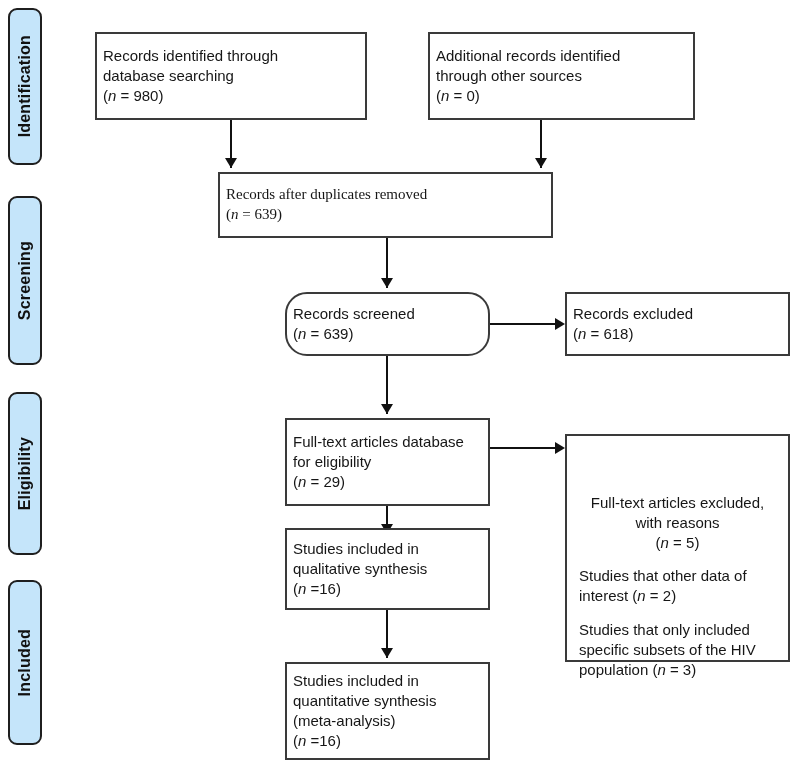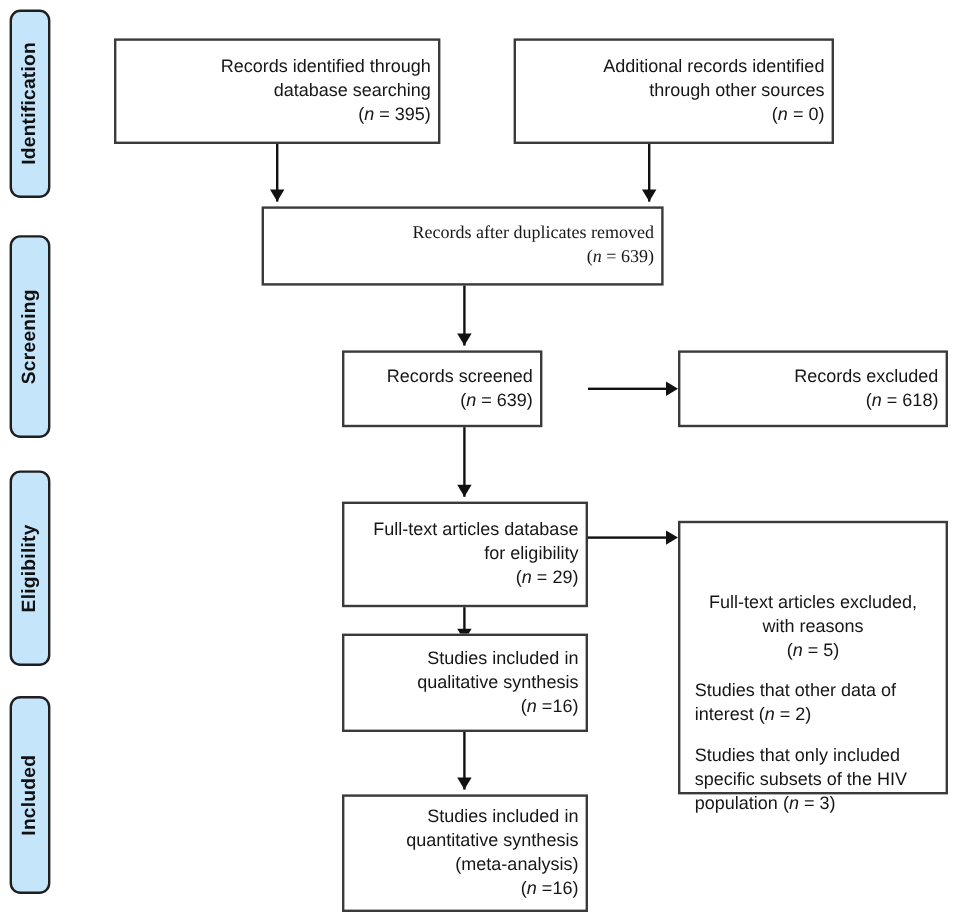--- a/index.html
+++ b/index.html
@@ -42,21 +42,21 @@
   }
   
   .flow-box {
     position: absolute;
     box-sizing: border-box;
     background: #ffffff;
     border: 2px solid #3a3a3a;
     display: flex;
     align-items: center;
     justify-content: center;
-    text-align: right;
+    text-align: left;
     font-size: 15px;
     color: #161616;
     line-height: 1.32;
     padding: 4px 6px;
   }
   .flow-box .box-text {
     display: block;
     width: 100%;
   }
   .flow-box.left-align {
@@ -119,21 +119,21 @@
 
   <div class="stage-pill" style="top:580px; height:165px;">
     <span class="stage-label">Included</span>
   </div>
 
   <div class="flow-box" style="left:95px; top:32px; width:272px; height:88px;">
     <span class="box-text">
       <span class="ln">Records identified through</span>
       <span class="ln">database searching</span>
       <span class="ln">
-        <span>(</span><span class="ital">n</span><span> = 395)</span>
+        <span>(</span><span class="ital">n</span><span> = 980)</span>
       </span>
     </span>
   </div>
 
   <div class="flow-box" style="left:428px; top:32px; width:267px; height:88px;">
     <span class="box-text">
       <span class="ln">Additional records identified</span>
       <span class="ln">through other sources</span>
       <span class="ln">
         <span>(</span><span class="ital">n</span><span> = 0)</span>
@@ -152,21 +152,21 @@
       <span class="ln">Records after duplicates removed</span>
       <span class="ln">
         <span>(</span><span class="ital">n</span><span> = 639)</span>
       </span>
     </span>
   </div>
 
   <div class="vline" style="left:386px; top:238px; height:50px;"></div>
   <div class="arrow-down" style="left:381px; top:278px;"></div>
 
-  <div class="flow-box" style="left:285px; top:292px; width:167px; height:64px;">
+  <div class="flow-box" style="left:285px; top:292px; width:205px; height:64px;border-radius:22px;">
     <span class="box-text">
       <span class="ln">Records screened</span>
       <span class="ln">
         <span>(</span><span class="ital">n</span><span> = 639)</span>
       </span>
     </span>
   </div>
 
   <div class="hline" style="left:490px; top:323px; width:68px;"></div>
   <div class="arrow-right" style="left:555px; top:318px;"></div>

